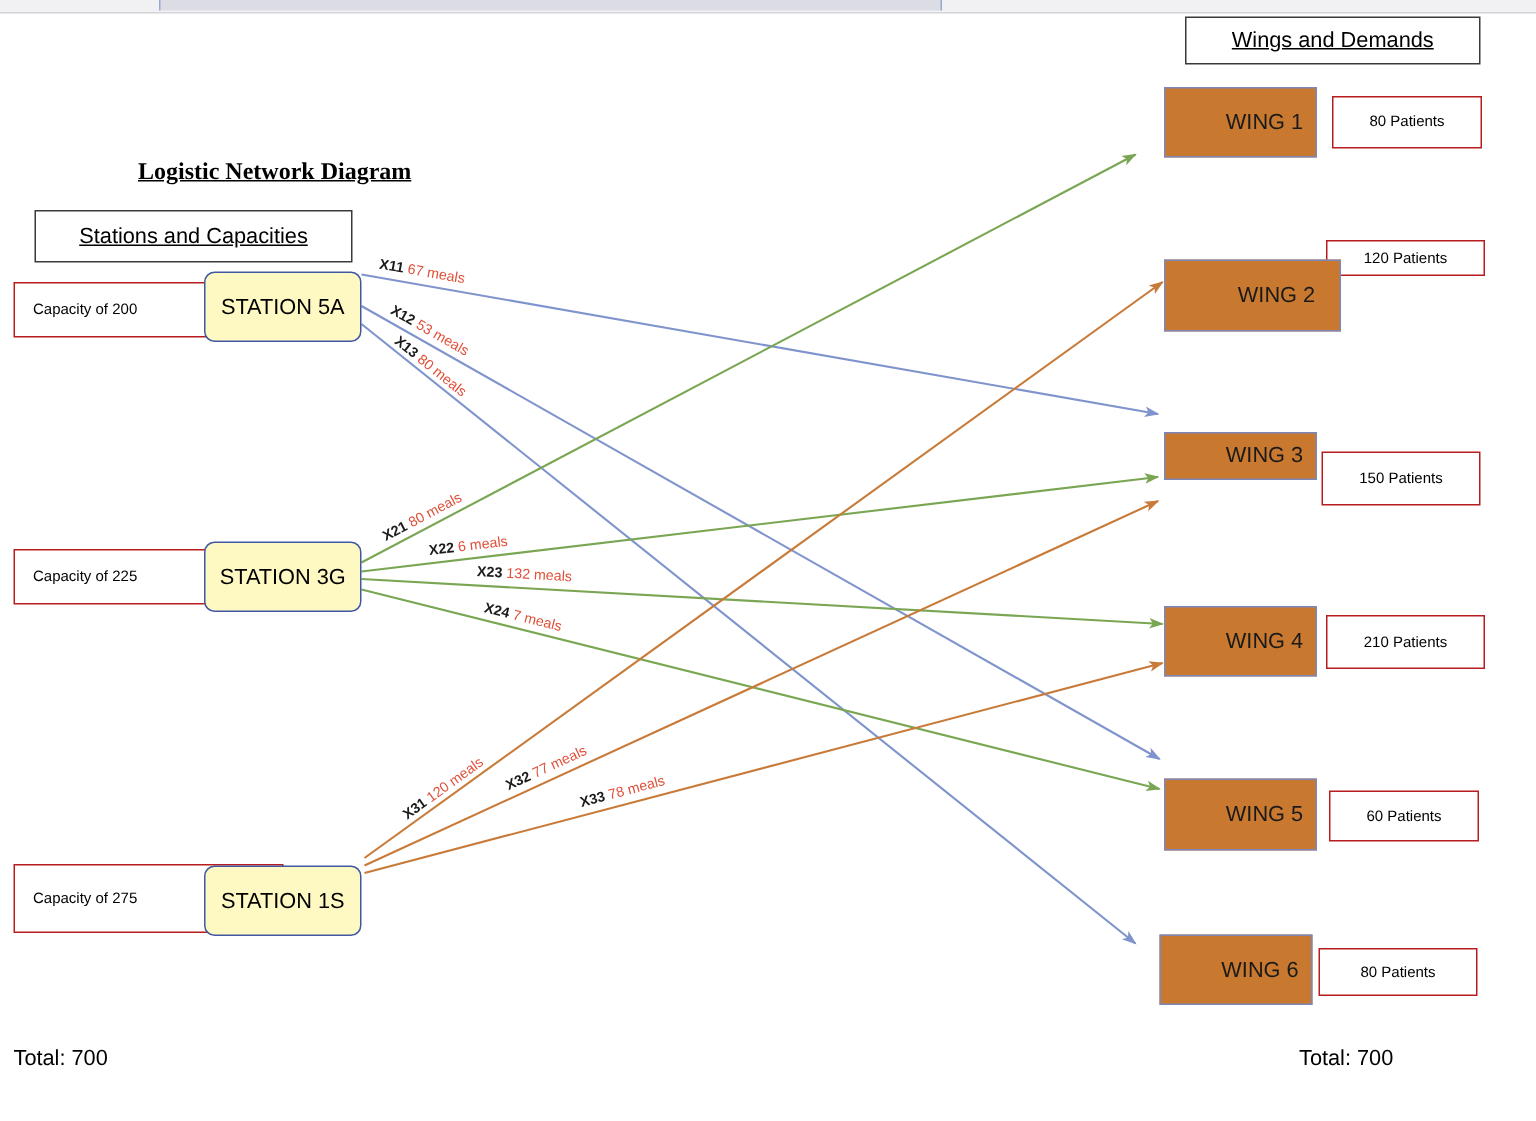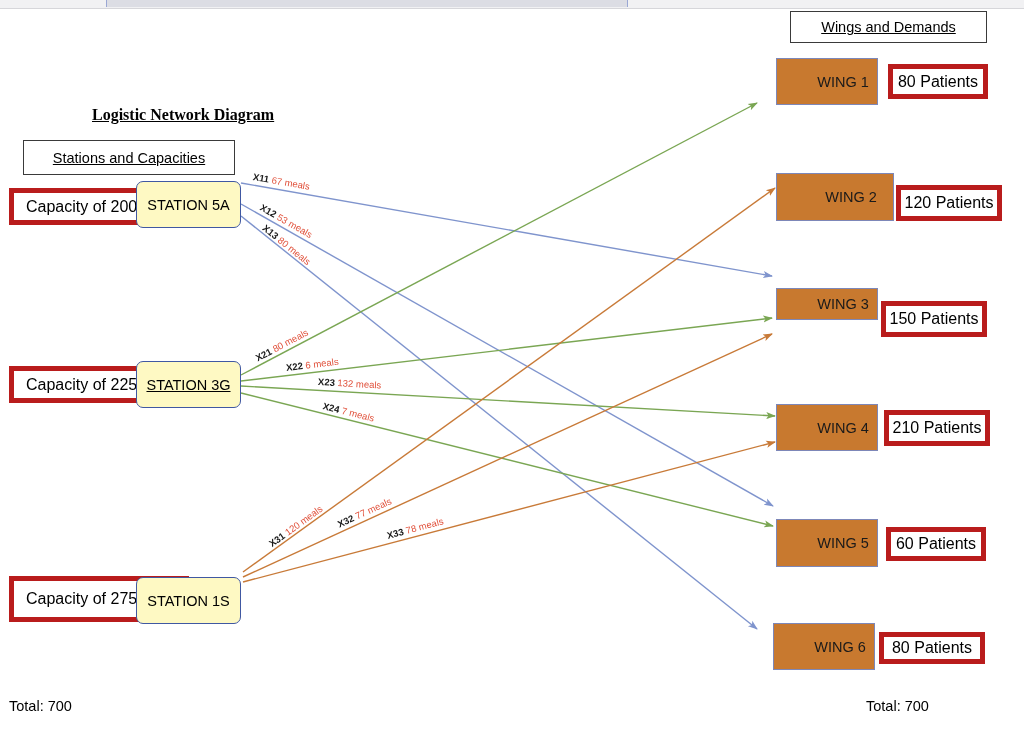--- a/index.html
+++ b/index.html
@@ -43,24 +43,24 @@
     left: 0; top: 0;
     width: 1024px; height: 747px;
     pointer-events: none;
   }
 
   
   .plain-box {
     position: absolute;
     box-sizing: border-box;
     background: #ffffff;
-    border: 5px solid #b91c1c;
-    display: flex;
-    align-items: center;
-    font-size: 16px;
+    border: 1px solid #b91c1c;
+    display: flex;
+    align-items: center;
+    font-size: 10px;
     color: #000;
     padding-left: 12px;
   }
   .plain-box.center { justify-content: center; padding-left: 0; }
 
   .hdr-box {
     position: absolute;
     box-sizing: border-box;
     background: #ffffff;
     border: 1px solid #3a3a3a;
@@ -171,32 +171,32 @@
 
   <div class="hdr-box" style="left:790px; top:11px; width:197px; height:32px;">
     <span>Wings and Demands</span>
   </div>
 
   <div class="plain-box" style="left:9px; top:188px; width:180px; height:37px;">Capacity of 200</div>
   <div class="plain-box" style="left:9px; top:366px; width:180px; height:37px;">Capacity of 225</div>
   <div class="plain-box" style="left:9px; top:576px; width:180px; height:46px;">Capacity of 275</div>
 
   <div class="station-box" style="left:136px; top:181px; width:105px; height:47px;">STATION 5A</div>
-  <div class="station-box" style="left:136px; top:361px; width:105px; height:47px;text-decoration:underline;">STATION 3G</div>
+  <div class="station-box" style="left:136px; top:361px; width:105px; height:47px;">STATION 3G</div>
   <div class="station-box" style="left:136px; top:577px; width:105px; height:47px;">STATION 1S</div>
 
   <div class="wing-box" style="left:776px; top:58px; width:102px; height:47px;">WING 1</div>
   <div class="wing-box" style="left:776px; top:173px; width:118px; height:48px;">WING 2</div>
   <div class="wing-box" style="left:776px; top:288px; width:102px; height:32px;">WING 3</div>
   <div class="wing-box" style="left:776px; top:404px; width:102px; height:47px;">WING 4</div>
   <div class="wing-box" style="left:776px; top:519px; width:102px; height:48px;">WING 5</div>
   <div class="wing-box" style="left:773px; top:623px; width:102px; height:47px;">WING 6</div>
 
   <div class="plain-box center" style="left:888px; top:64px; width:100px; height:35px;">80 Patients</div>
-  <div class="plain-box center" style="left:884px; top:185px; width:106px; height:36px;margin-left:12px;">120 Patients</div>
+  <div class="plain-box center" style="left:884px; top:160px; width:106px; height:24px;">120 Patients</div>
   <div class="plain-box center" style="left:881px; top:301px; width:106px; height:36px;">150 Patients</div>
   <div class="plain-box center" style="left:884px; top:410px; width:106px; height:36px;">210 Patients</div>
   <div class="plain-box center" style="left:886px; top:527px; width:100px; height:34px;">60 Patients</div>
   <div class="plain-box center" style="left:879px; top:632px; width:106px; height:32px;">80 Patients</div>
 
   <div class="total-label" style="left:9px; top:698px;">Total: 700</div>
   <div class="total-label" style="left:866px; top:698px;">Total: 700</div>
 
   <div id="edge-labels">
       <div class="edge-label" style="left: 252.682px; top: 185.046px; transform: translateY(-14px) rotate(9.93deg);"><span class="var">X11</span><span class="amt"> 67 meals</span></div>

